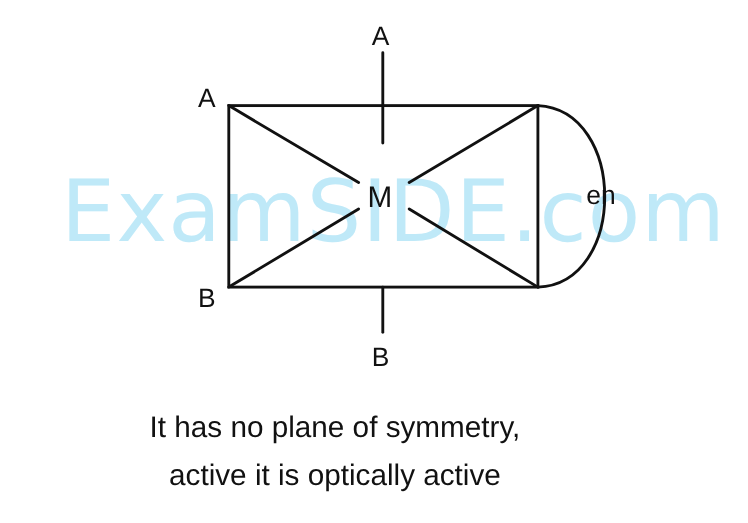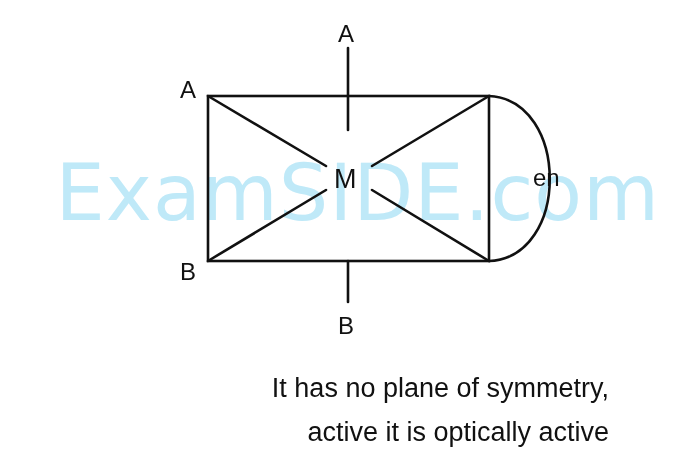--- a/index.html
+++ b/index.html
@@ -1,20 +1,20 @@
 <!DOCTYPE html>
 <html><head>
 <meta charset="utf-8">
 <style>
   html, body { margin:0; padding:0; background:#ffffff; }
   body { width:680px; height:475px; position:relative; overflow:hidden; font-family:"Liberation Sans", "DejaVu Sans", sans-serif; }
   .wm { position:absolute; left:0; top:148px; width:660px; text-align:right; font-size:78px; color:#bfe9f8; letter-spacing:1px; white-space:nowrap; font-family:"DejaVu Sans", sans-serif; }
   svg { position:absolute; left:0; top:0; }
   .lbl { position:absolute; font-size:24px; color:#111; line-height:1; }
-  .caption { position:absolute; left:0; width:609px; text-align:right; font-size:27px; color:#111; line-height:40px; }
+  .caption { position:absolute; left:0; width:609px; text-align:center; font-size:27px; color:#111; line-height:40px; }
 </style>
 </head>
 <body>
 
 <div class="wm">ExamSIDE.com</div>
 
 <svg width="680" height="475">
   <g stroke="#111" stroke-width="2.6" fill="none" stroke-linecap="round">
     <rect x="208" y="96" width="281" height="165"></rect>
     <line x1="208" y1="96" x2="326" y2="166"></line>

